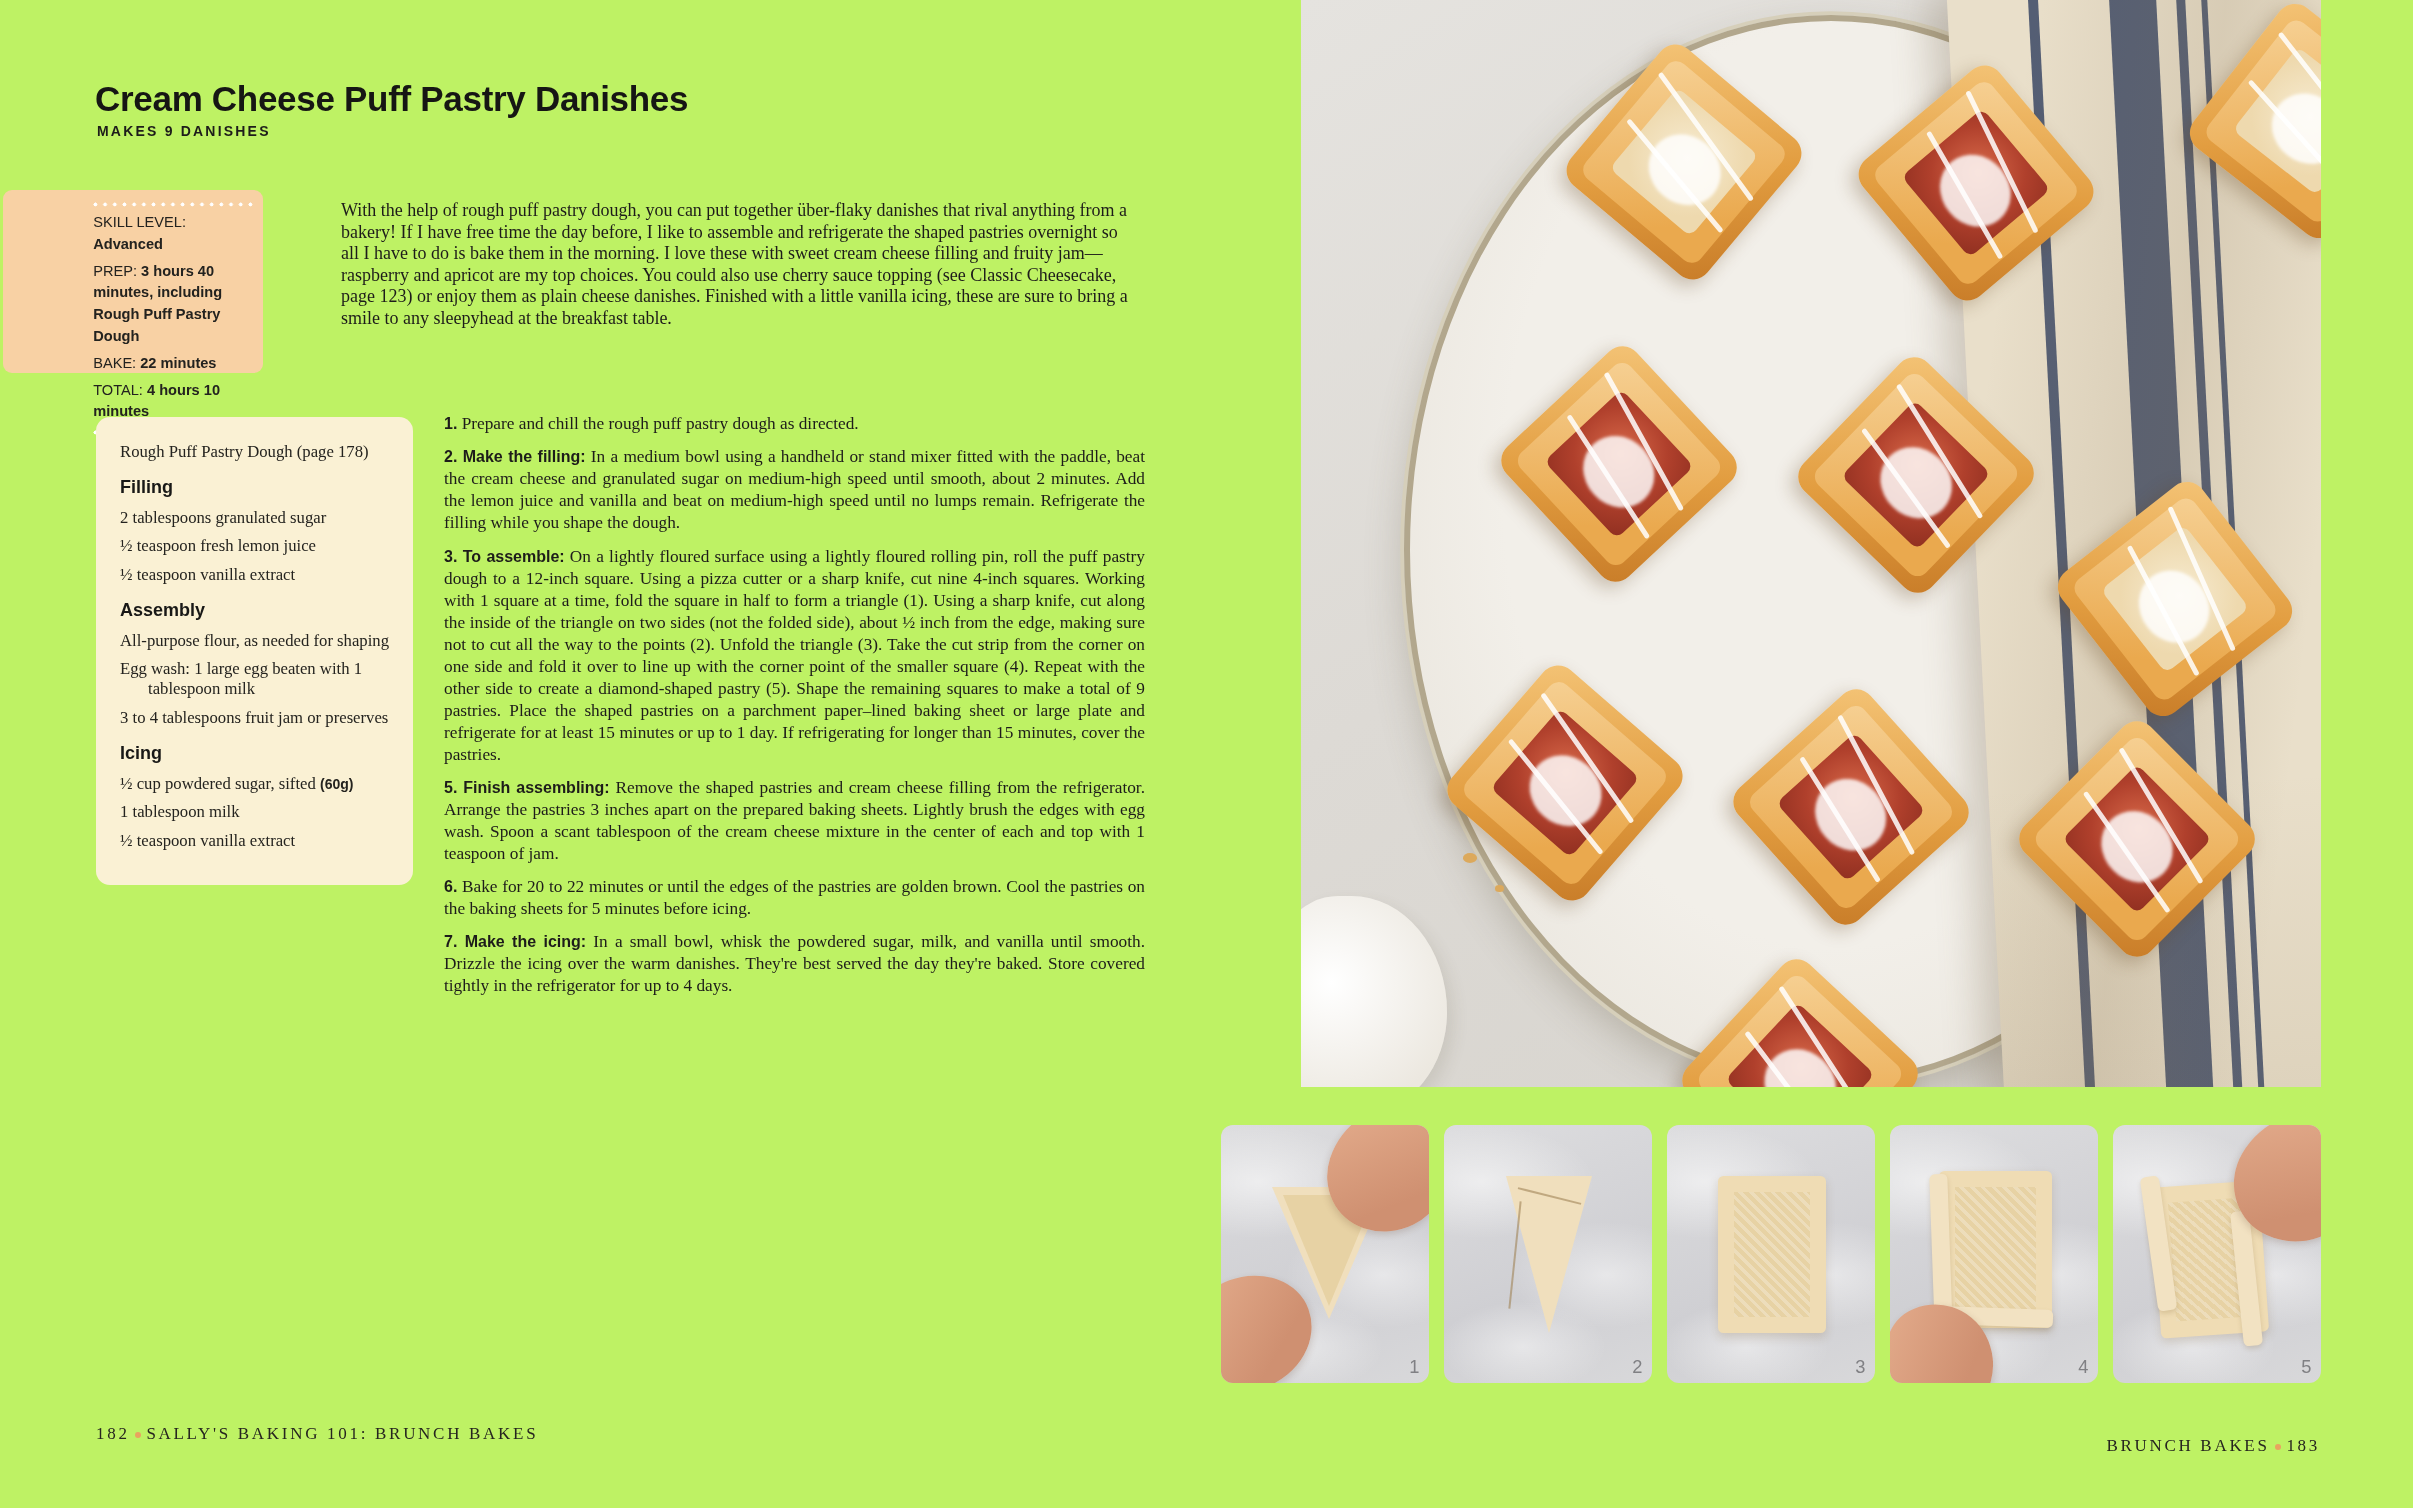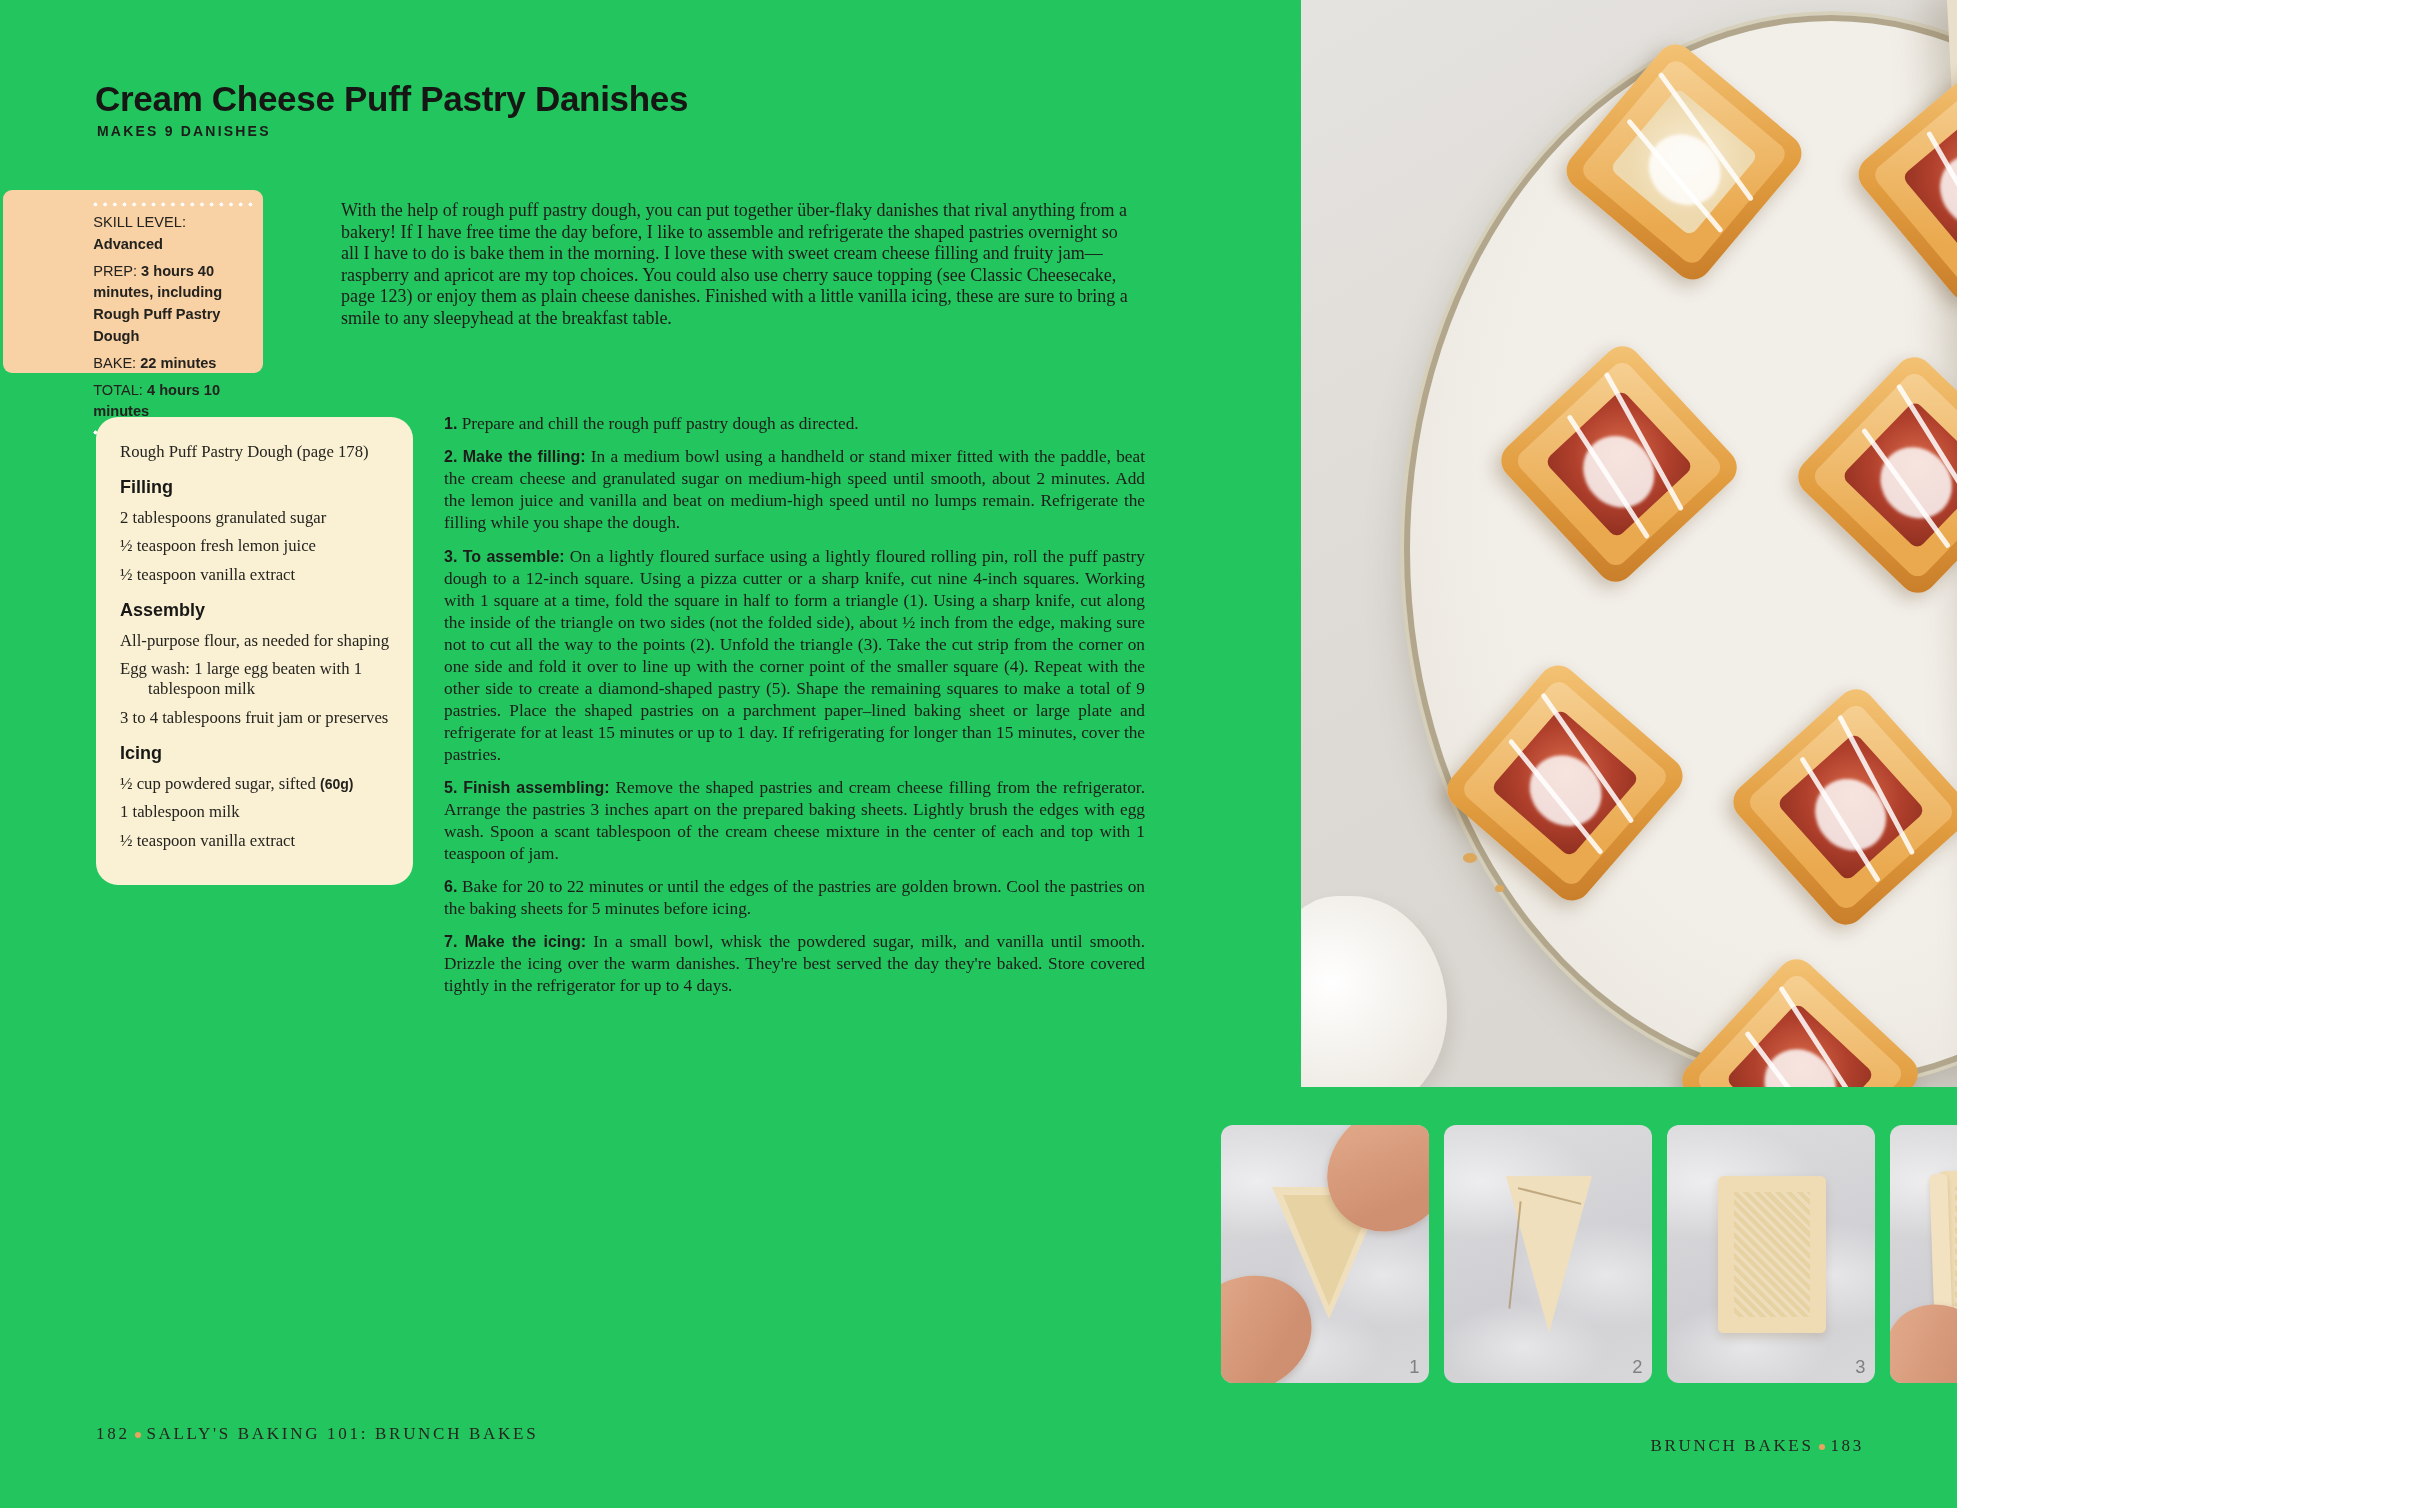--- a/index.html
+++ b/index.html
@@ -1,16 +1,16 @@
 <!DOCTYPE html>
 <html style="font-size:8.6px"><head>
 <meta charset="utf-8">
 <style>
   html,body{margin:0;padding:0;background:#ffffff;}
-  #page{position:relative;width:1957px;height:1508px;background:#22c55e;overflow:hidden;
+  #page{position:relative;width:2413px;height:1508px;background:#bef264;overflow:hidden;
         color:#1d1c1a;font-family:"Liberation Serif",serif;}
 
   
   .title{position:absolute;left:95px;top:56px;font-family:"Liberation Sans",sans-serif;
          font-weight:700;font-size:35px;letter-spacing:-0.3px;color:#161614;}
   .makes{position:absolute;left:97px;top:123px;font-family:"Liberation Sans",sans-serif;
          font-weight:600;font-size:14px;letter-spacing:2.2px;color:#1d1c1a;}
 
   
   .skillbox{position:absolute;left:3.2px;top:190px;width:260px;height:183px;
@@ -24,21 +24,21 @@
   .skillrow{margin-bottom:5.4px;}
   .skillrow .lbl{font-weight:400;}
   .skillrow .val{font-weight:700;}
 
   
   .intro{position:absolute;left:341px;top:182px;width:798px;
          font-size:18px;line-height:21.6px;text-align:left;color:#1d1c1a;}
 
   
   .ingbox{position:absolute;left:96px;top:417px;width:317px;box-sizing:border-box;
-          background:#FAF1D4;border-radius:22px;padding:25px 20.5px 25px 24px;
+          background:#FAF1D4;border-radius:14px;padding:25px 20.5px 25px 24px;
           font-size:16.7px;line-height:20px;color:#24231f;}
   .ing-item{padding-left:28px;text-indent:-28px;margin-bottom:8.6px;}
   .ing-header{font-family:"Liberation Sans",sans-serif;font-weight:700;font-size:18px;
               margin:15px 0 10.8px 0;color:#181816;}
   .gnote{font-family:"Liberation Sans",sans-serif;font-weight:700;font-size:14px;}
   .note-block{display:block;text-indent:0;padding-left:0;margin-left:0;}
   .ing-item .note-block{margin-top:1.1px;}
 
   
   .steps{position:absolute;left:444px;top:413px;width:701px;font-size:17.3px;line-height:22px;

